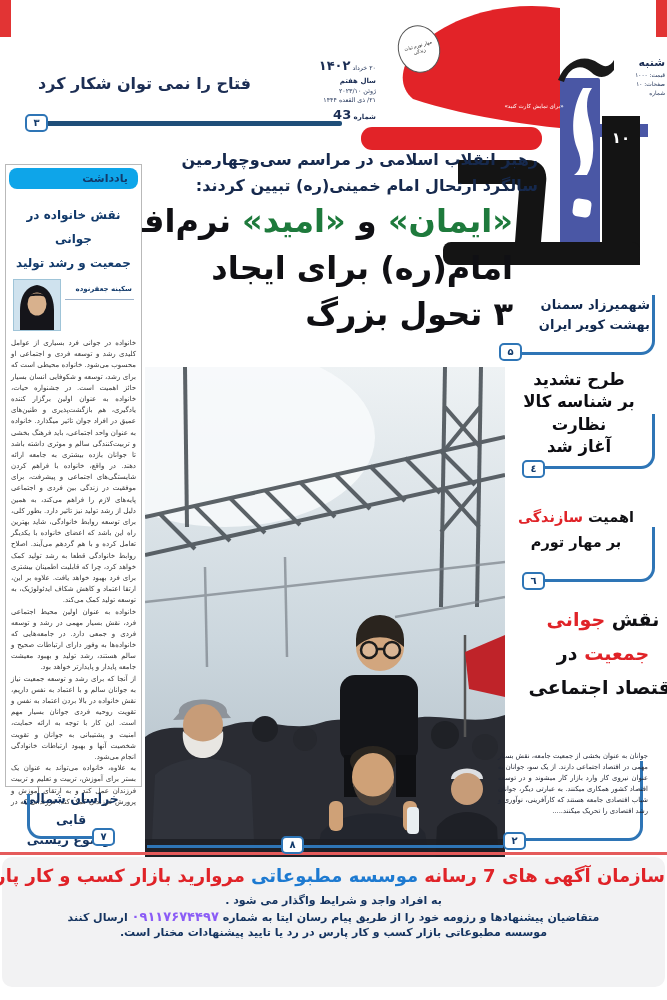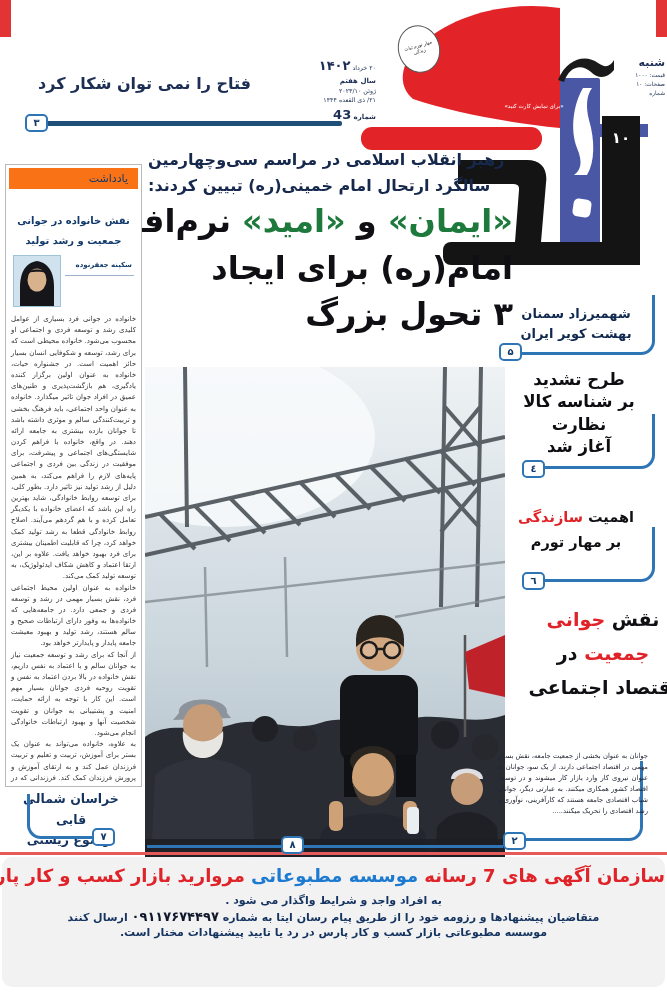--- a/index.html
+++ b/index.html
@@ -22,52 +22,52 @@
   .dateblock .sm{font-size:6.3px;display:block;}
   .dateblock .lg{font-size:13px;font-weight:bold;}
   .dateblock .md{font-size:7px;font-weight:bold;display:block;}
   .issue-stack{left:610px;top:54px;width:55px;text-align:right;color:#1c2e54;line-height:1.55;}
   .issue-stack .day{font-size:11px;font-weight:bold;display:block;}
   .issue-stack .sm{font-size:5.8px;display:block;}
   .bubble{left:398px;top:25px;width:36px;height:42px;background:#fff;border:0.8px solid #555;
           border-radius:50%;transform:rotate(-16deg);font-size:4.6px;color:#222;text-align:center;
           display:flex;align-items:center;justify-content:center;padding:2px;z-index:4;line-height:1.4;}
   .tagline{left:498px;top:103px;width:72px;font-size:5.6px;color:#fff;text-align:center;z-index:4;}
-  .kicker{left:148px;top:147px;width:390px;text-align:left;font-size:16px;font-weight:bold;
+  .kicker{left:148px;top:147px;width:390px;text-align:right;font-size:16px;font-weight:bold;
           color:#16294d;line-height:1.6;white-space:nowrap;}
   .headline{left:120px;top:198px;width:393px;text-align:right;font-size:32px;font-weight:bold;
             color:#101014;line-height:1.46;white-space:nowrap;}
   .notebox{left:5px;top:164px;width:137px;height:623px;border:1px solid #b9b9b9;background:#fff;
            box-sizing:border-box;padding:3px;}
-  .note-header{height:21px;background:#f97316;border-radius:0;color:#123a6b;font-size:11px;
-               font-weight:normal;line-height:21px;text-align:right;padding-left:0;padding-right:10px;}
-  .note-title{margin-top:22px;text-align:center;font-size:10px;font-weight:bold;color:#123a6b;line-height:2;}
+  .note-header{height:21px;background:#0ea5e9;border-radius:8px;color:#123a6b;font-size:11px;
+               font-weight:bold;line-height:21px;text-align:right;padding-left:0;padding-right:10px;}
+  .note-title{margin-top:14px;text-align:center;font-size:12px;font-weight:bold;color:#123a6b;line-height:2;}
   .author-row{position:relative;height:54px;margin-top:4px;}
   .author-photo{position:absolute;left:4px;top:0;border:1px solid #9fc4d8;}
   .author-name{position:absolute;right:6px;top:6px;font-size:7px;font-weight:bold;color:#123a6b;}
   .author-rule{position:absolute;left:56px;right:4px;top:20px;height:1px;background:#9fb4cc;}
   .note-body{margin-top:5px;padding:0 2px;font-size:7px;line-height:1.6;text-align:justify;
              color:#333;white-space:pre-line;direction:rtl;height:468px;overflow:hidden;}
   .khorasan{left:8px;top:789px;width:126px;text-align:center;font-size:12.5px;font-weight:bold;
             color:#14335f;line-height:1.65;}
   .photo-line{left:147px;top:845px;width:356px;height:3px;background:#2e75b6;position:absolute;z-index:2;}
   .rc-title{position:absolute;text-align:center;font-weight:bold;z-index:2;}
-  .semnan{left:498px;top:304px;width:152px;font-size:13px;color:#10284e;line-height:1.5;text-align:center;padding-left:4px;box-sizing:border-box;}
+  .semnan{left:498px;top:295px;width:152px;font-size:13px;color:#10284e;line-height:1.5;text-align:right;padding-left:4px;box-sizing:border-box;}
   .nezarat{left:505px;top:369px;width:148px;font-size:16.5px;color:#0d0d12;line-height:1.35;}
   .sazandegi{left:498px;top:505px;width:156px;font-size:14.5px;line-height:1.75;color:#0d0d12;}
   .javani{left:525px;top:602px;width:156px;font-size:19px;line-height:1.8;color:#0d0d12;}
   .rc-par{left:498px;top:751px;width:150px;font-size:6.8px;line-height:1.62;text-align:justify;
           color:#222633;position:absolute;z-index:2;}
   .redsep{left:0;top:852px;width:667px;height:2.5px;background:#e55b5b;position:absolute;}
   .banner{left:2px;top:857px;width:663px;height:130px;background:#f2f2f3;border-radius:10px;
           text-align:center;position:absolute;padding-top:8px;box-sizing:border-box;}
   .banner .l1{font-size:18px;font-weight:bold;white-space:nowrap;}
   .banner .l2{margin-top:8px;font-size:11px;font-weight:bold;color:#14335f;}
   .banner .l3{margin-top:2px;font-size:11px;font-weight:bold;color:#14335f;}
-  .banner .l3 .phone{color:#0f172a;font-size:13px;}
+  .banner .l3 .phone{color:#8b5cf6;font-size:13px;}
   .banner .l4{margin-top:2px;font-size:11px;font-weight:bold;color:#14335f;}
 </style>
 </head>
 <body>
 
 <div class="page">
 
   <div class="corner-red" style="left:0;"></div>
   <div class="corner-red" style="left:656px;"></div>
 

